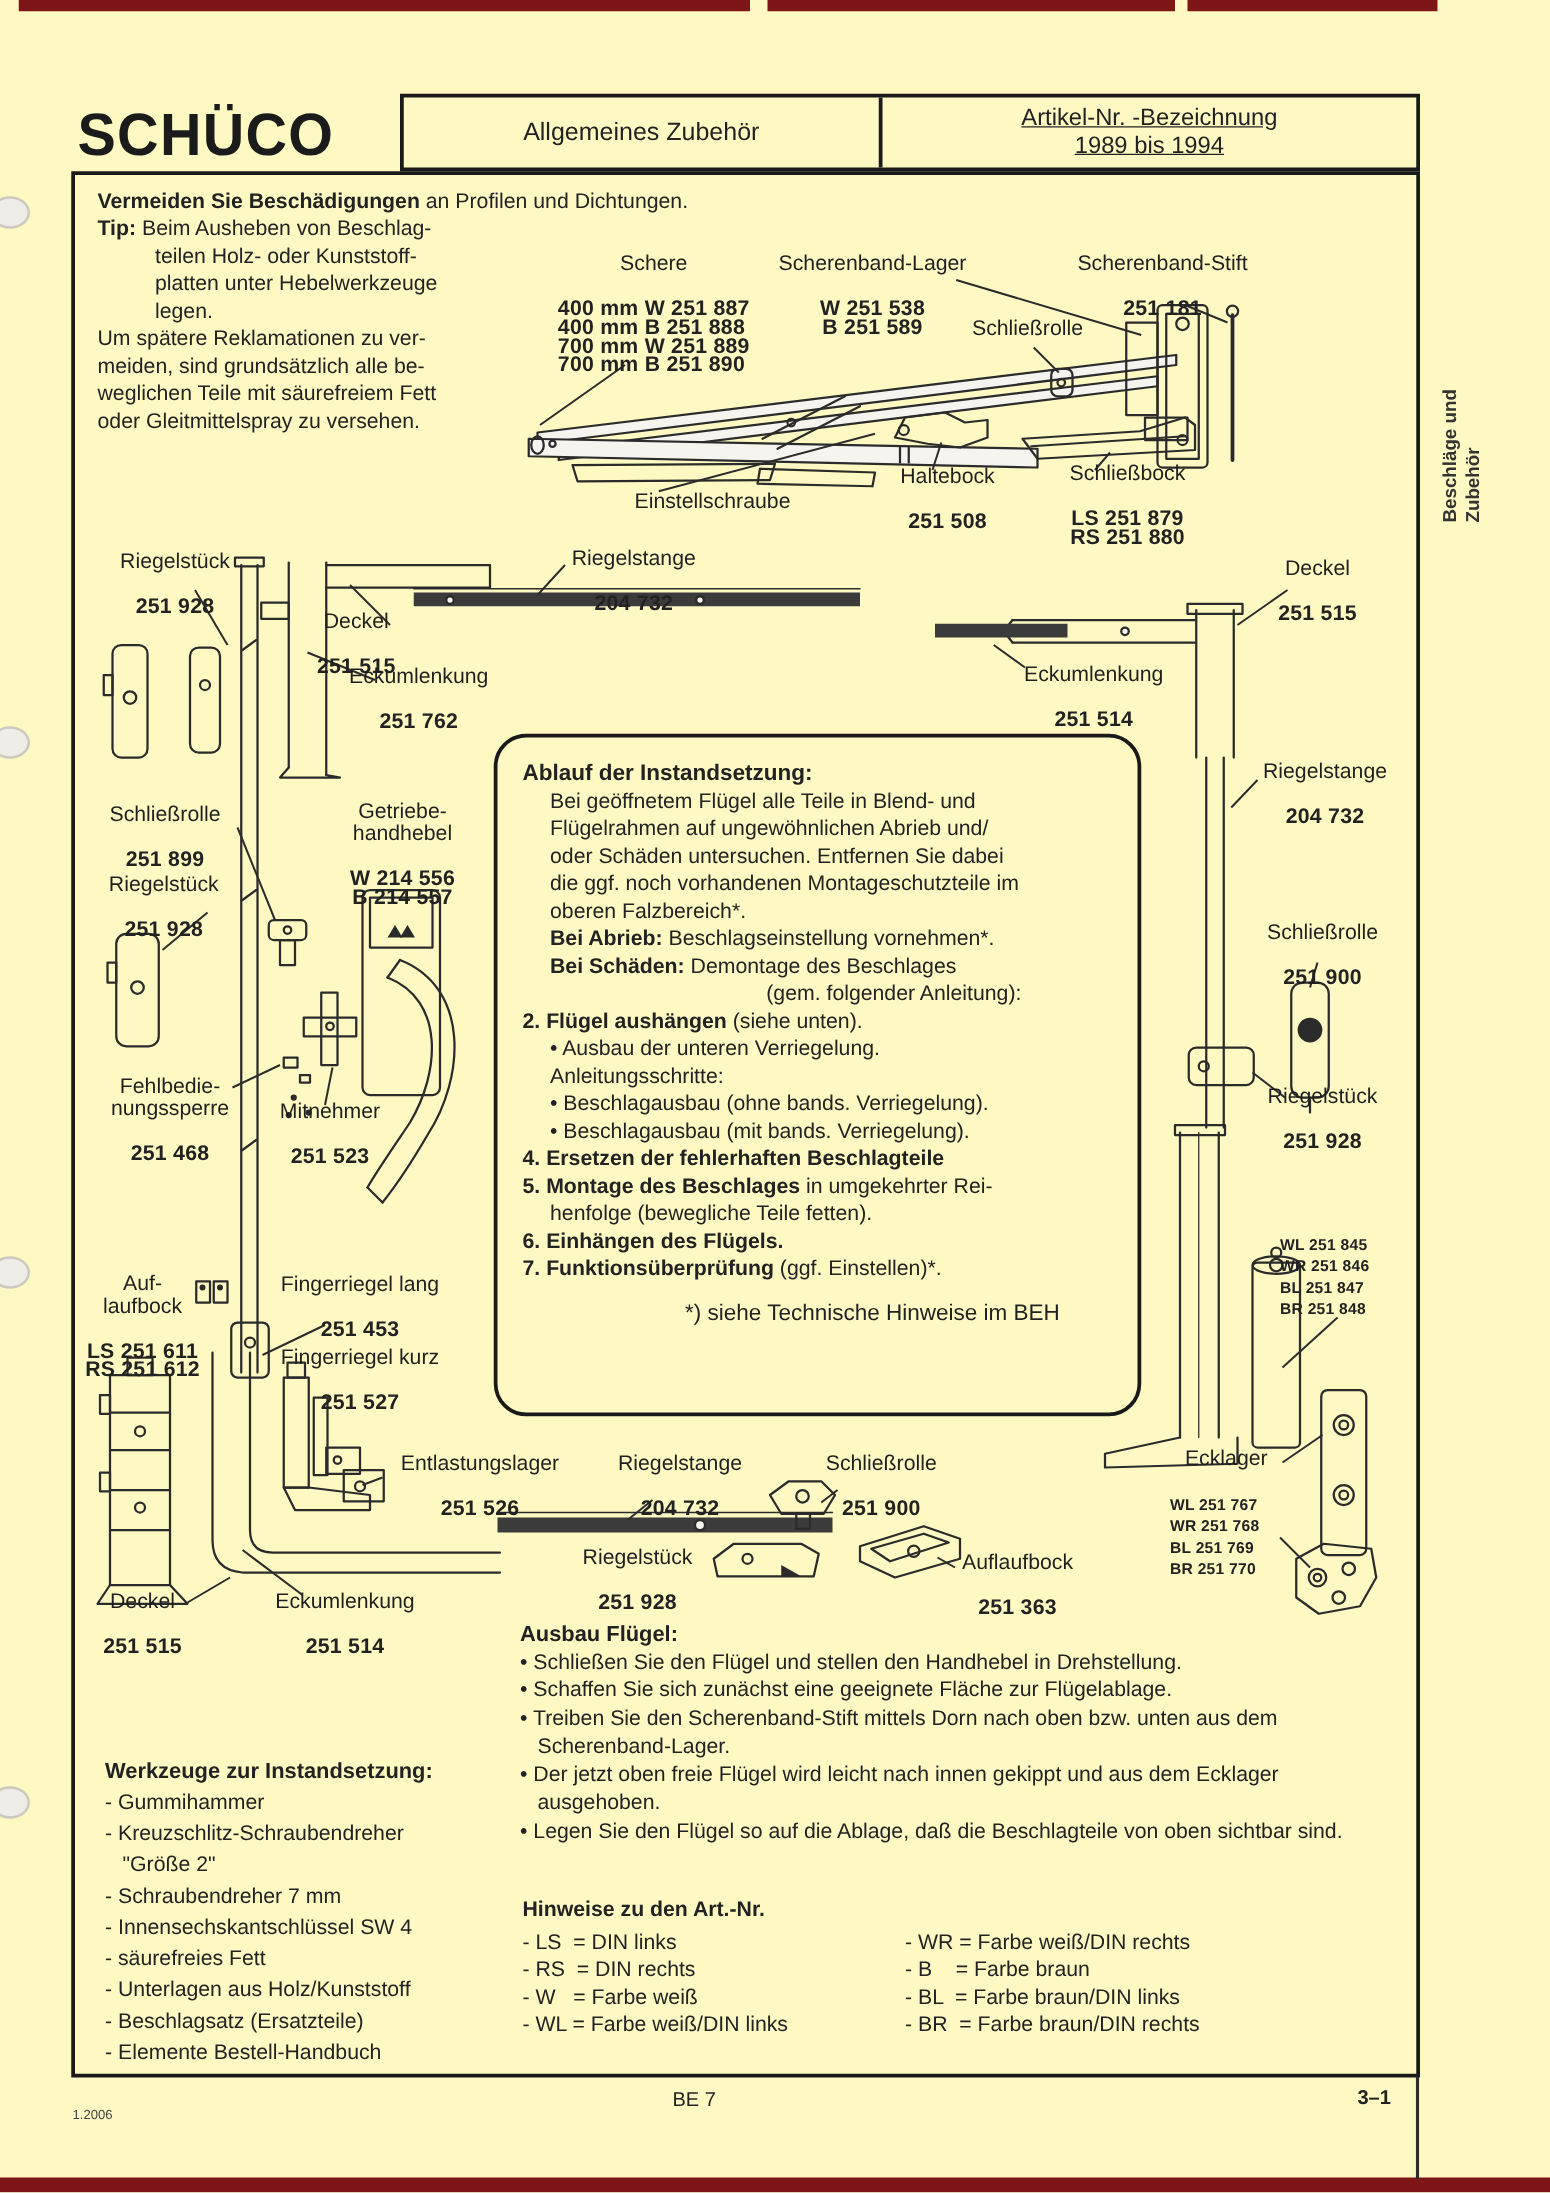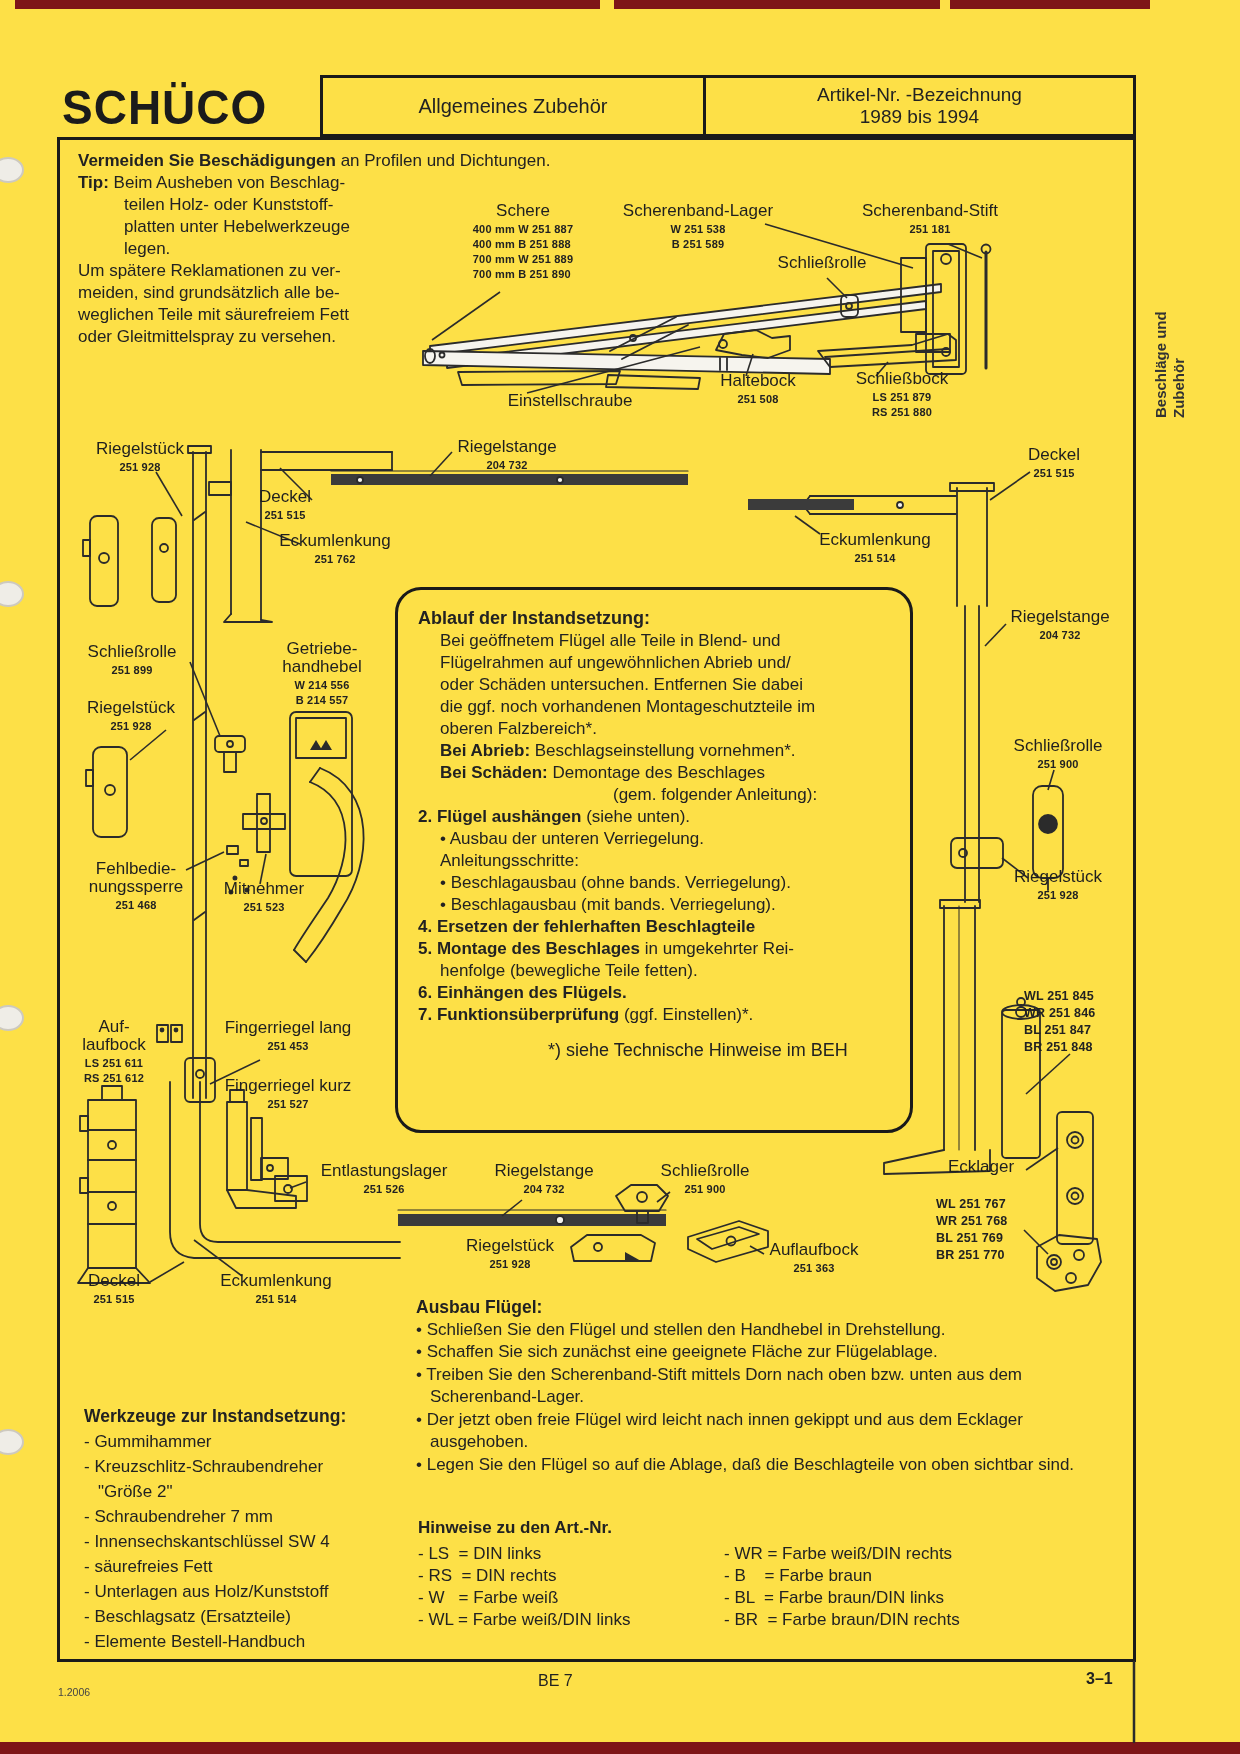--- a/index.html
+++ b/index.html
@@ -1,43 +1,43 @@
 <!DOCTYPE html>
 <html><head>
 <meta charset="utf-8">
 <style>
   html,body{margin:0;padding:0;background:#e9e7e1;}
-  .page{position:relative;width:1240px;height:1754px;background:#fde047;overflow:hidden;
+  .page{position:relative;width:1240px;height:1754px;background:#fef9c3;overflow:hidden;
         font-family:"Liberation Sans",sans-serif;color:#222;}
   .redbar{position:absolute;background:#7e1517;}
   .punch{position:absolute;left:-8px;width:28px;height:22px;border-radius:50%;
          background:#efede7;border:2px solid #cdc9bf;}
   
   .logo{position:absolute;left:62px;top:80px;font-size:46px;font-weight:700;letter-spacing:1px;
         transform:scaleY(1.04);color:#1b1b1b;}
   .hdrbox{position:absolute;left:320px;top:75px;width:816px;height:62px;border:3px solid #1a1a1a;
           display:flex;box-sizing:border-box;}
   .hdrcell1{width:380px;border-right:3px solid #1a1a1a;display:flex;align-items:center;justify-content:center;
             font-size:20px;}
   .hdrcell2{flex:1;display:flex;flex-direction:column;align-items:center;justify-content:center;
-            font-size:19px;line-height:22px;}
+            font-size:19px;line-height:22px;text-decoration:underline;}
   .frame{position:absolute;left:57px;top:137px;width:1079px;height:1525px;border:3px solid #1a1a1a;
          box-sizing:border-box;}
   .sidetab{position:absolute;left:1152px;top:418px;width:170px;font-size:15px;font-weight:700;
            line-height:18px;transform:rotate(-90deg);transform-origin:0 0;color:#333;}
   
   .intro{position:absolute;left:78px;top:150px;width:520px;font-size:17px;line-height:22px;}
   .intro .b{font-weight:700;}
   .pre{white-space:pre-line;}
   .tipcont{padding-left:46px;}
   
   .plabel{position:absolute;text-align:center;transform:translateX(-50%);}
   .plabel.lft{transform:none;text-align:left;}
   .pname{font-size:17px;line-height:18px;white-space:pre-line;color:#1f1f1f;}
-  .pcodes{font-size:11px;font-weight:700;line-height:15px;letter-spacing:.2px;margin-top:2px;}
+  .pcodes{font-size:17px;font-weight:700;line-height:15px;letter-spacing:.2px;margin-top:19px;}
   .pcodes.big{font-size:12.5px;line-height:17px;text-align:left;margin-top:0;}
   
   .rbox{position:absolute;left:395px;top:587px;width:518px;height:546px;border:3px solid #1a1a1a;
         border-radius:26px;box-sizing:border-box;padding:16px 0 0 20px;}
   .rtitle{font-size:18px;font-weight:700;line-height:24px;}
   .rb-line{font-size:17px;line-height:22px;}
   .rb-line .b{font-weight:700;}
   .rb-line.ind1{padding-left:22px;}
   .rb-line.ind2{padding-left:195px;}
   .rfoot{font-size:18px;margin-top:14px;padding-left:130px;}

